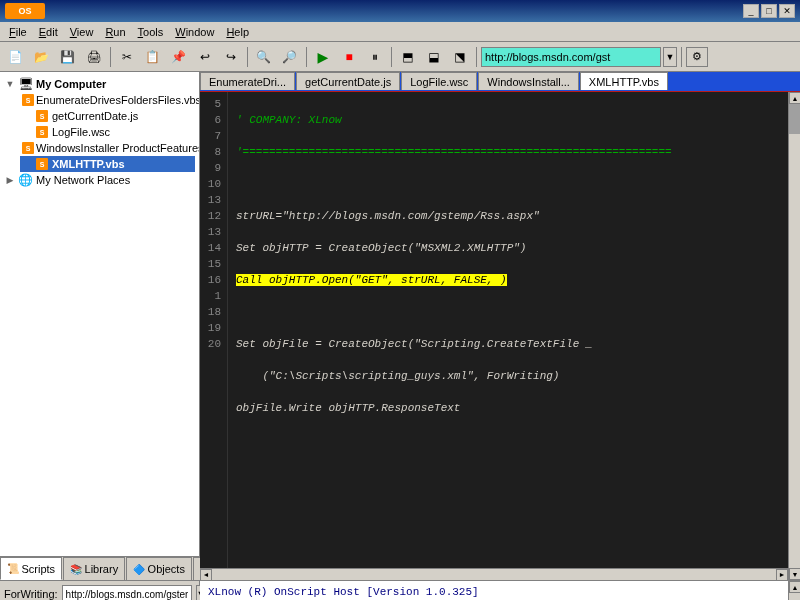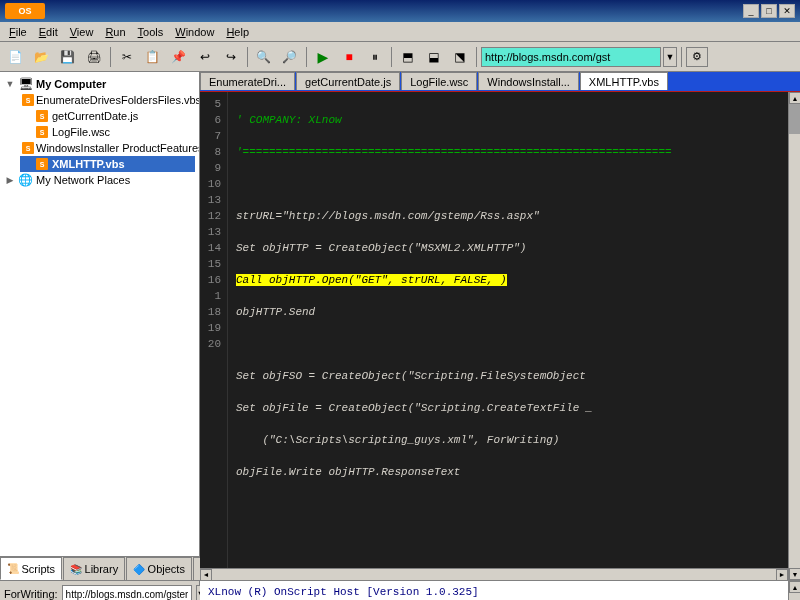--- a/index.html
+++ b/index.html
@@ -256,23 +256,21 @@
             <div>20</div>
           </div>
 
           <div class="code-content">
 <div class="code-line code-comment">' COMPANY: XLnow</div>
 <div class="code-line code-comment">'=================================================================</div>
 <div class="code-line">&nbsp;</div>
 <div class="code-line">strURL="http://blogs.msdn.com/gstemp/Rss.aspx"</div>
 <div class="code-line">Set objHTTP = CreateObject("MSXML2.XMLHTTP")</div>
 <div class="code-line"><span class="code-highlight">Call objHTTP.Open("GET", strURL, FALSE, )</span></div>
-<div class="code-line">objHTTP.Send</div>
 <div class="code-line">&nbsp;</div>
-<div class="code-line">Set objFSO = CreateObject("Scripting.FileSystemObject</div>
 <div class="code-line">Set objFile = CreateObject("Scripting.CreateTextFile _</div>
 <div class="code-line">    ("C:\Scripts\scripting_guys.xml", ForWriting)</div>
 <div class="code-line">objFile.Write objHTTP.ResponseText</div>
 
           </div>
         </div>
 
         <div class="code-scrollbar-v">
           <div class="scroll-btn">▲</div>
           <div class="scroll-track">

